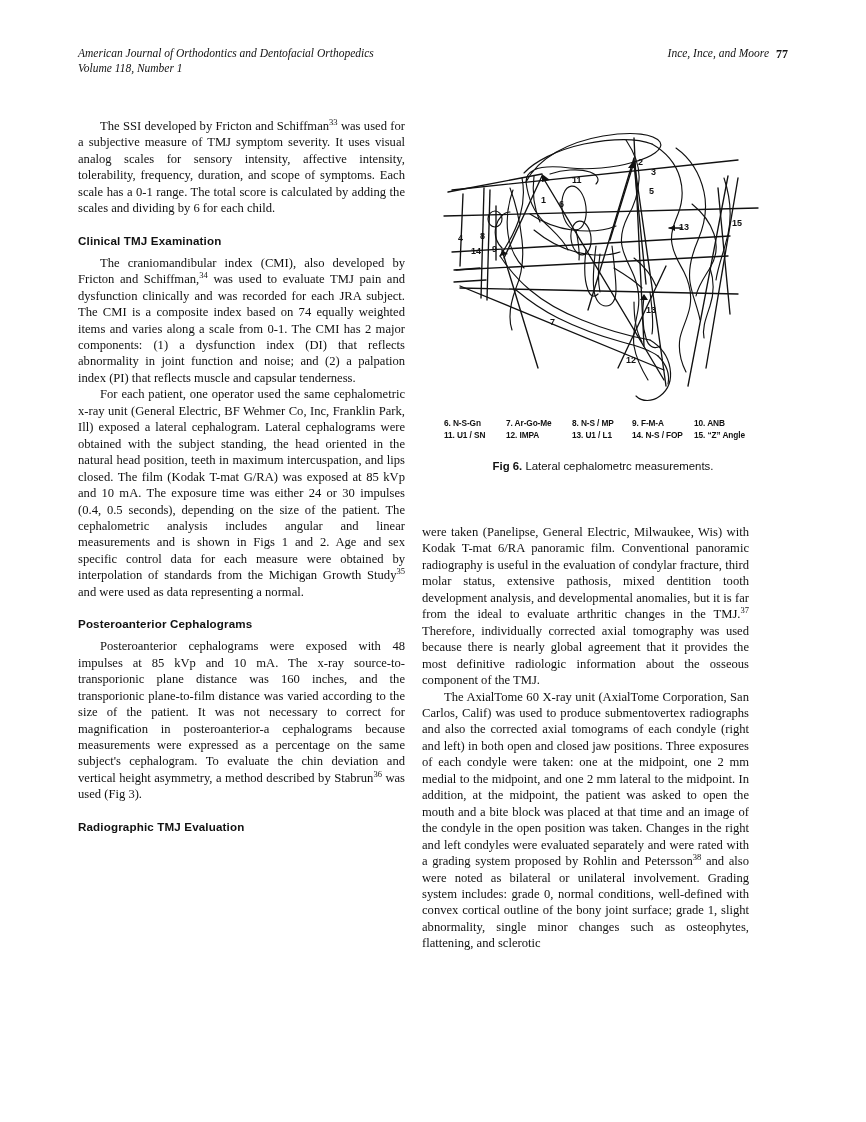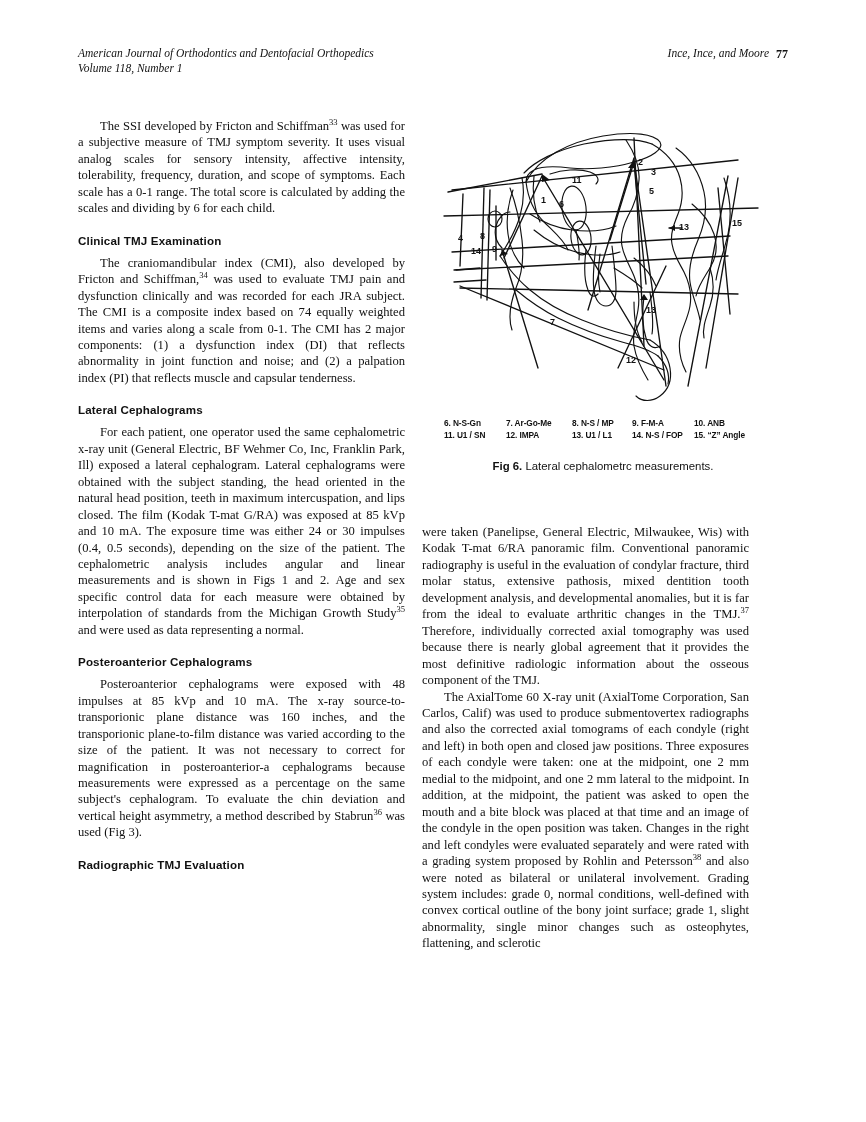--- a/index.html
+++ b/index.html
@@ -158,21 +158,20 @@
 
     <p class="body">
       <span>The SSI developed by Fricton and Schiffman<sup>33</sup> was used for a subjective measure of TMJ symptom severity. It uses visual analog scales for sensory intensity, affective intensity, tolerability, frequency, duration, and scope of symptoms. Each scale has a 0-1 range. The total score is calculated by adding the scales and dividing by 6 for each child.</span>
     </p>
 
     <h2 class="sec spaced">Clinical TMJ Examination</h2>
     <p class="body">
       <span>The craniomandibular index (CMI), also developed by Fricton and Schiffman,<sup>34</sup> was used to evaluate TMJ pain and dysfunction clinically and was recorded for each JRA subject. The CMI is a composite index based on 74 equally weighted items and varies along a scale from 0-1. The CMI has 2 major components: (1) a dysfunction index (DI) that reflects abnormality in joint function and noise; and (2) a palpation index (PI) that reflects muscle and capsular tenderness.</span>
     </p>
 
-    <h2 class="sec spaced">Lateral Cephalograms</h2>
     <p class="body">
       <span>For each patient, one operator used the same cephalometric x-ray unit (General Electric, BF Wehmer Co, Inc, Franklin Park, Ill) exposed a lateral cephalogram. Lateral cephalograms were obtained with the subject standing, the head oriented in the natural head position, teeth in maximum intercuspation, and lips closed. The film (Kodak T-mat G/RA) was exposed at 85 kVp and 10 mA. The exposure time was either 24 or 30 impulses (0.4, 0.5 seconds), depending on the size of the patient. The cephalometric analysis includes angular and linear measurements and is shown in Figs 1 and 2. Age and sex specific control data for each measure were obtained by interpolation of standards from the Michigan Growth Study<sup>35</sup> and were used as data representing a normal.</span>
     </p>
 
     <h2 class="sec spaced">Posteroanterior Cephalograms</h2>
     <p class="body">
       <span>Posteroanterior cephalograms were exposed with 48 impulses at 85 kVp and 10 mA. The x-ray source-to-transporionic plane distance was 160 inches, and the transporionic plane-to-film distance was varied according to the size of the patient. It was not necessary to correct for magnification in posteroanterior-a cephalograms because measurements were expressed as a percentage on the same subject's cephalogram. To evaluate the chin deviation and vertical height asymmetry, a method described by Stabrun<sup>36</sup> was used (Fig 3).</span>
     </p>
 
     <h2 class="sec spaced">Radiographic TMJ Evaluation</h2>

